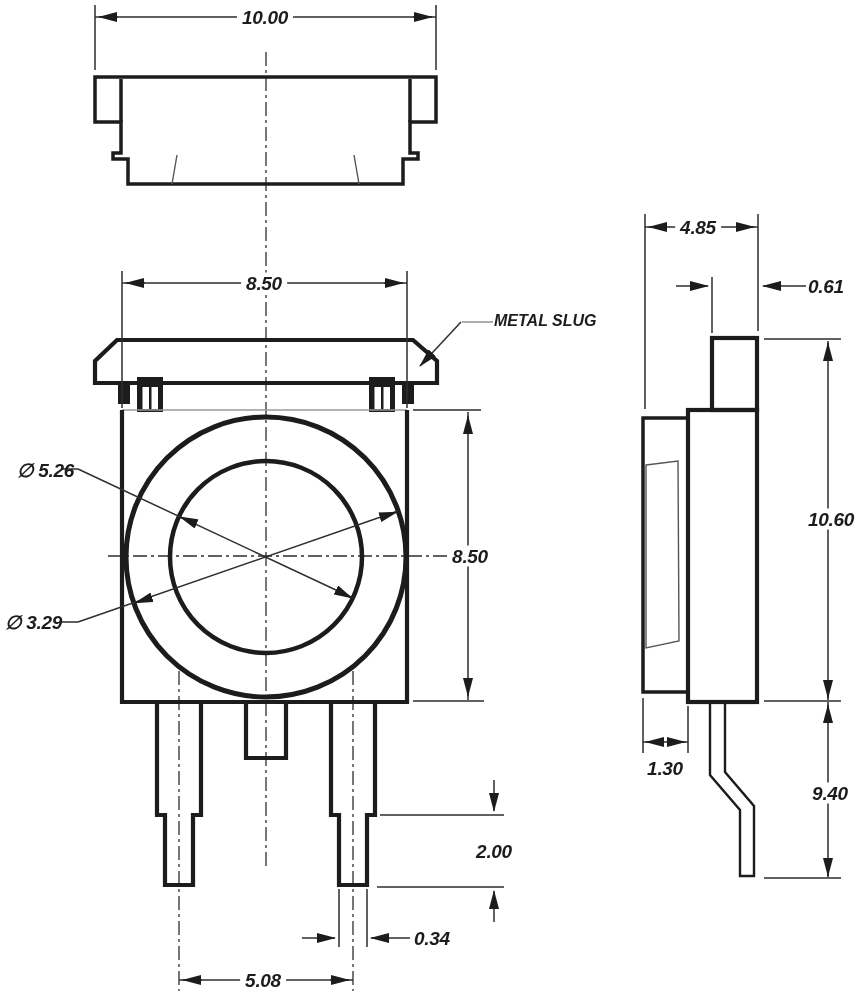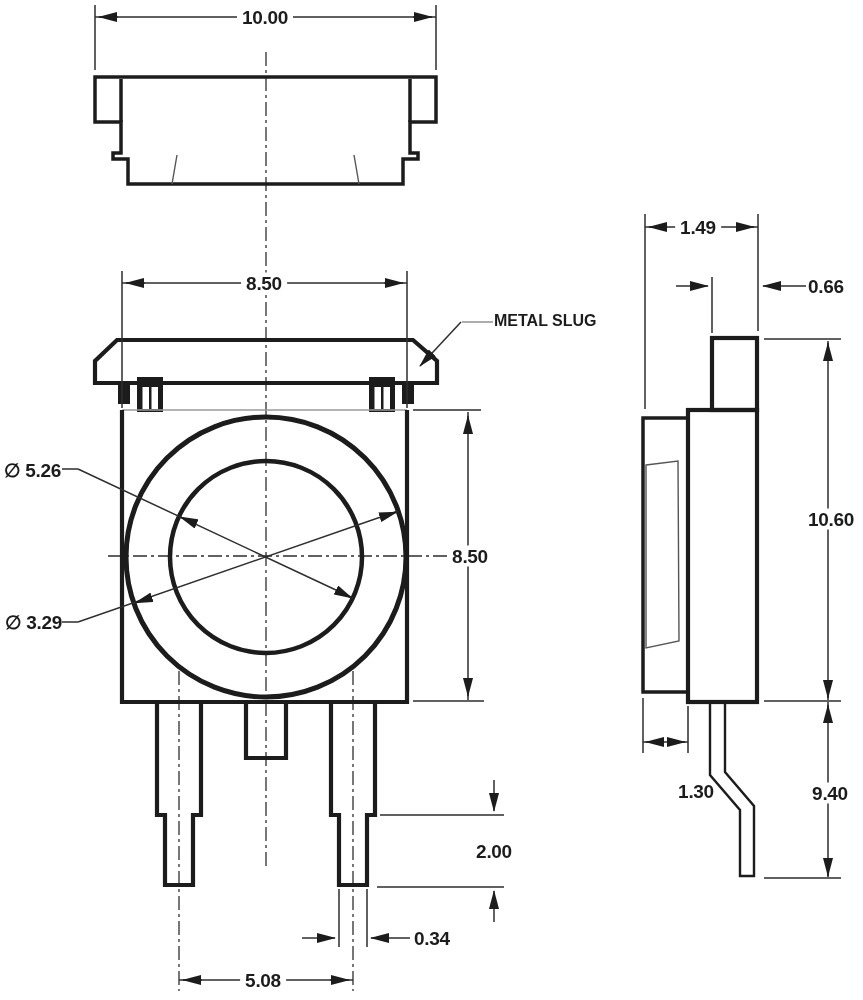--- a/index.html
+++ b/index.html
@@ -3,21 +3,21 @@
 <meta charset="utf-8">
 <style>
   :root{
     --line:#1c1c1c;
     --thin:#2e2e2e;
     --gray:#9a9a9a;
     --bg:#ffffff;
   }
   html,body{margin:0;padding:0;background:var(--bg);}
   #stage{position:relative;width:863px;height:1000px;background:var(--bg);overflow:hidden;
-         font-family:"Liberation Sans",sans-serif;}
+         font-family:"Liberation Sans",sans-serif;font-style:italic;}
   #stage svg{position:absolute;left:0;top:0;}
   
   .cl{stroke:var(--thin);stroke-width:1.3;fill:none;stroke-dasharray:14 4 3 4;}
   .dim{stroke:var(--thin);stroke-width:1.5;fill:none;}
   .grayl{stroke:var(--gray);stroke-width:1.6;fill:none;}
   .thin{stroke:#555;stroke-width:1.4;fill:none;}
   .ol{stroke:var(--line);stroke-width:3.5;fill:none;stroke-linejoin:miter;}
   .ol4{stroke:var(--line);stroke-width:4.2;fill:none;stroke-linejoin:miter;}
   .ol22{stroke:var(--line);stroke-width:2.4;fill:none;stroke-linejoin:miter;}
   .c5{stroke:var(--line);stroke-width:5;fill:none;}
@@ -141,25 +141,25 @@
       <path class="dim" marker-end="url(#ah)" d="M671,742 L685,742"></path>
 
       <path class="grayl" d="M462,322 H493"></path>
       <path class="dim" marker-end="url(#ah)" d="M461,322 L420,366"></path>
     </g>
   </svg>
 
   <div class="lbl bg" style="left:265px;top:17px;">10.00</div>
   <div class="lbl bg" style="left:264px;top:283px;">8.50</div>
   <div class="lbl big anchor-left" style="left:494px;top:320px;">METAL SLUG</div>
-  <div class="lbl anchor-left" style="left:4px;top:470px;">∅ 5.26</div>
+  <div class="lbl anchor-left" style="left:17px;top:470px;">∅ 5.26</div>
   <div class="lbl anchor-left" style="left:5px;top:622px;">∅ 3.29</div>
   <div class="lbl bg" style="left:470px;top:556px;">8.50</div>
   <div class="lbl" style="left:494px;top:851px;">2.00</div>
   <div class="lbl anchor-left" style="left:414px;top:938px;">0.34</div>
   <div class="lbl bg" style="left:263px;top:980px;">5.08</div>
-  <div class="lbl bg" style="left:698px;top:227px;">1.49</div>
-  <div class="lbl anchor-left" style="left:808px;top:286px;">0.66</div>
+  <div class="lbl bg" style="left:698px;top:227px;">4.85</div>
+  <div class="lbl anchor-left" style="left:808px;top:286px;">0.61</div>
   <div class="lbl bg" style="left:831px;top:519px;">10.60</div>
-  <div class="lbl" style="left:696px;top:768px;margin-top:23px;">1.30</div>
+  <div class="lbl" style="left:665px;top:768px;">1.30</div>
   <div class="lbl bg" style="left:830px;top:793px;">9.40</div>
 
 </div>
 
 </body></html>

